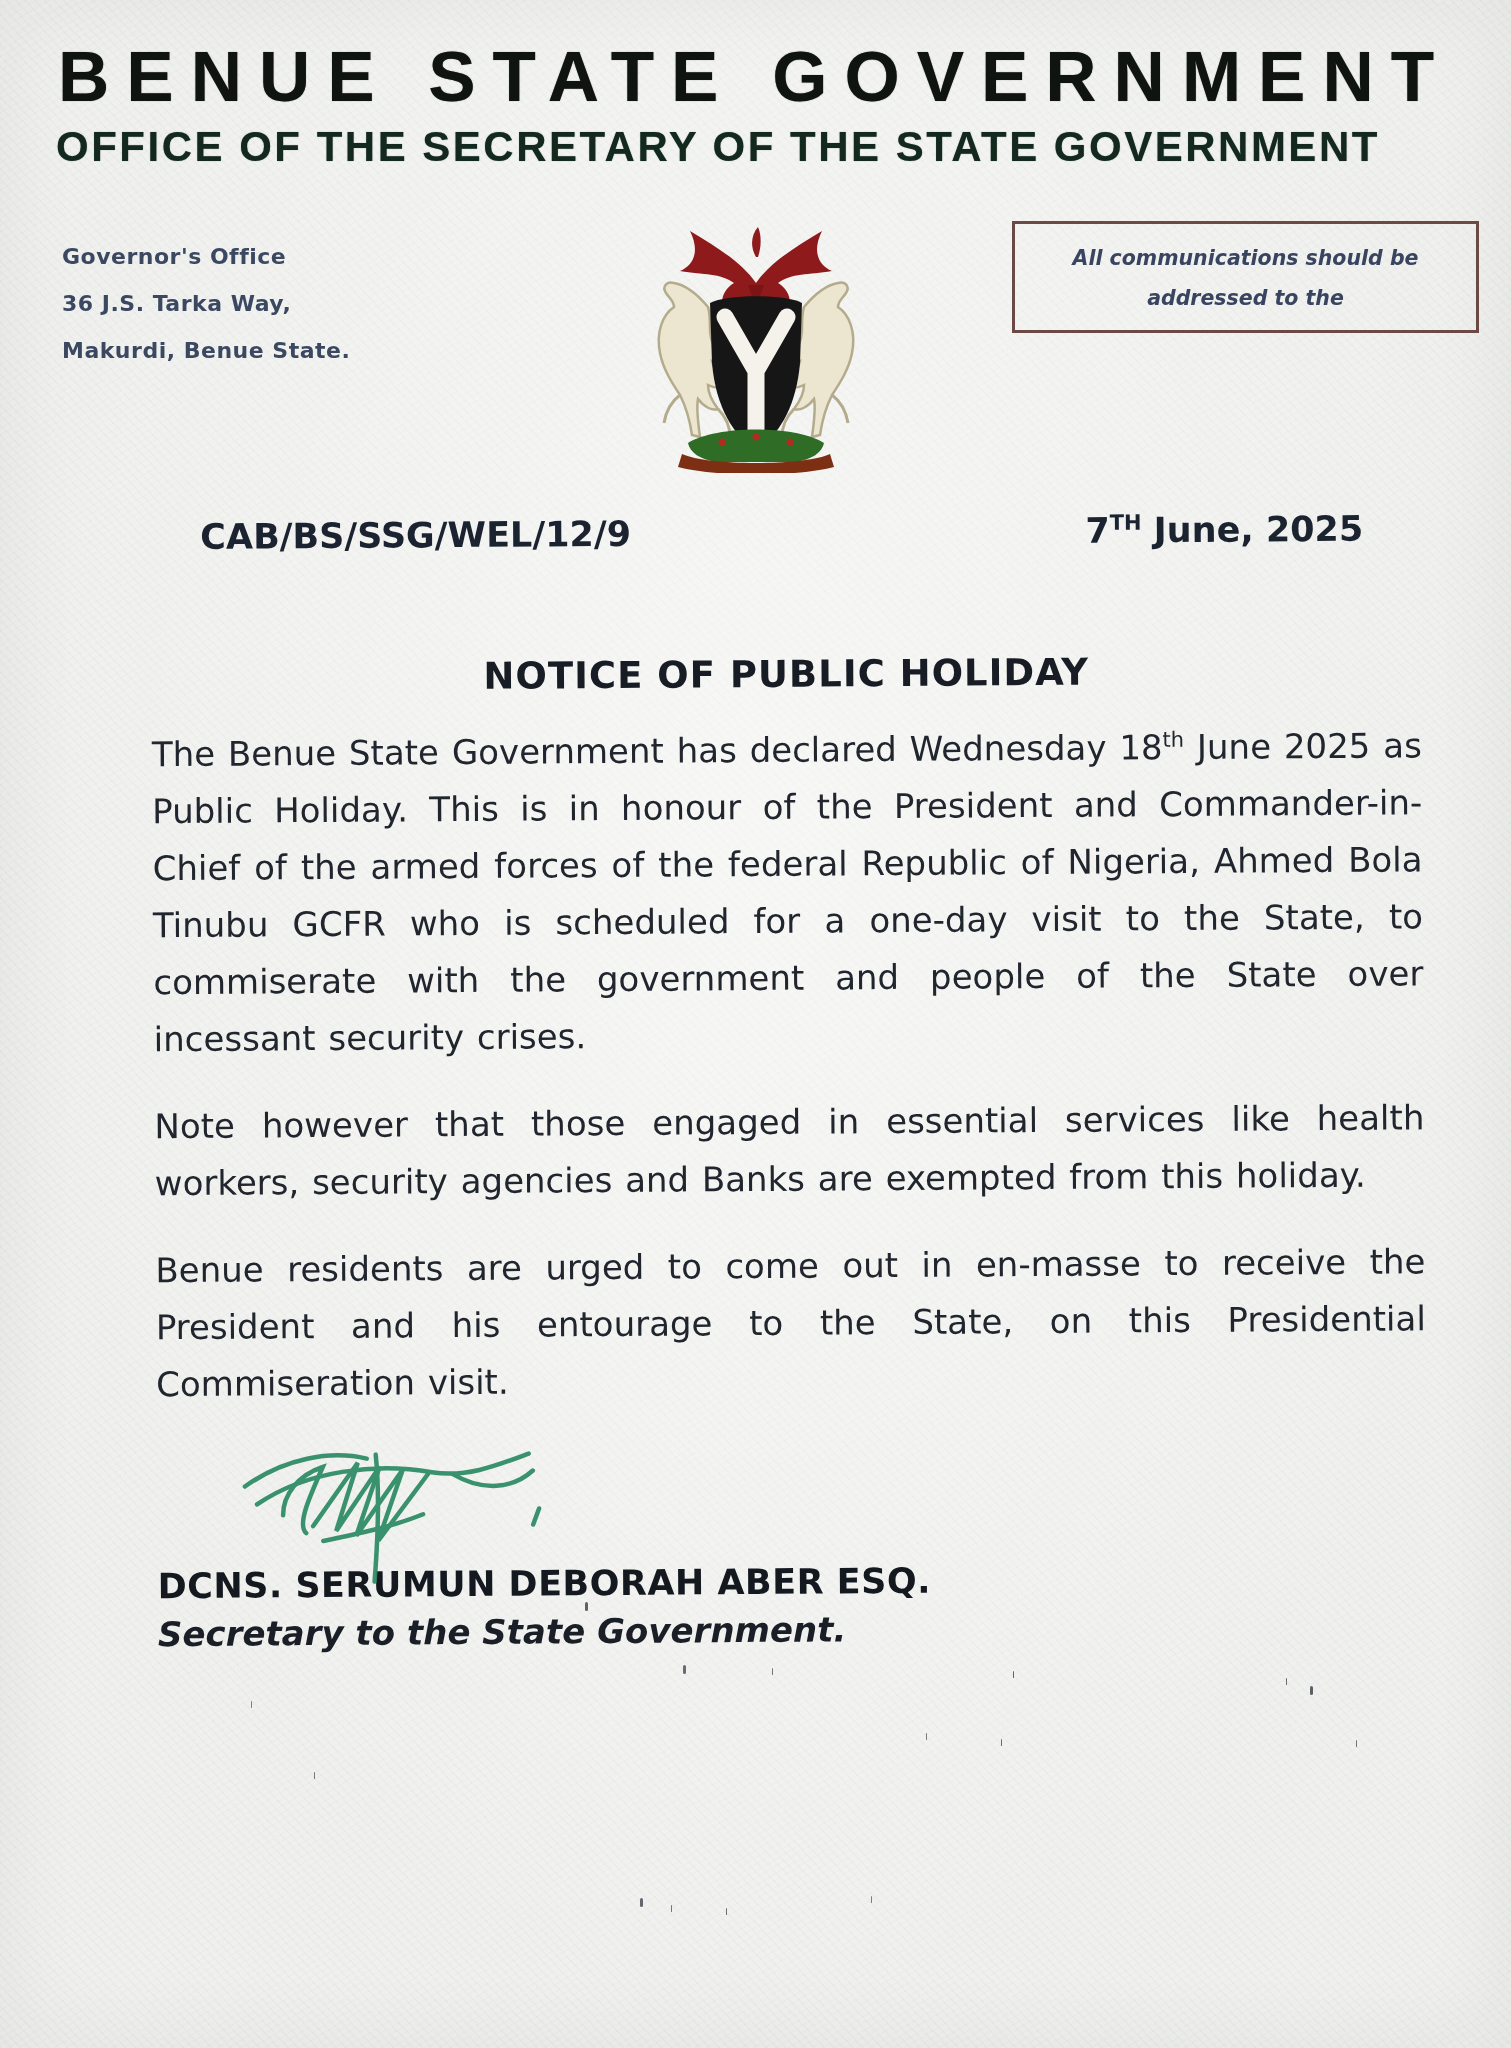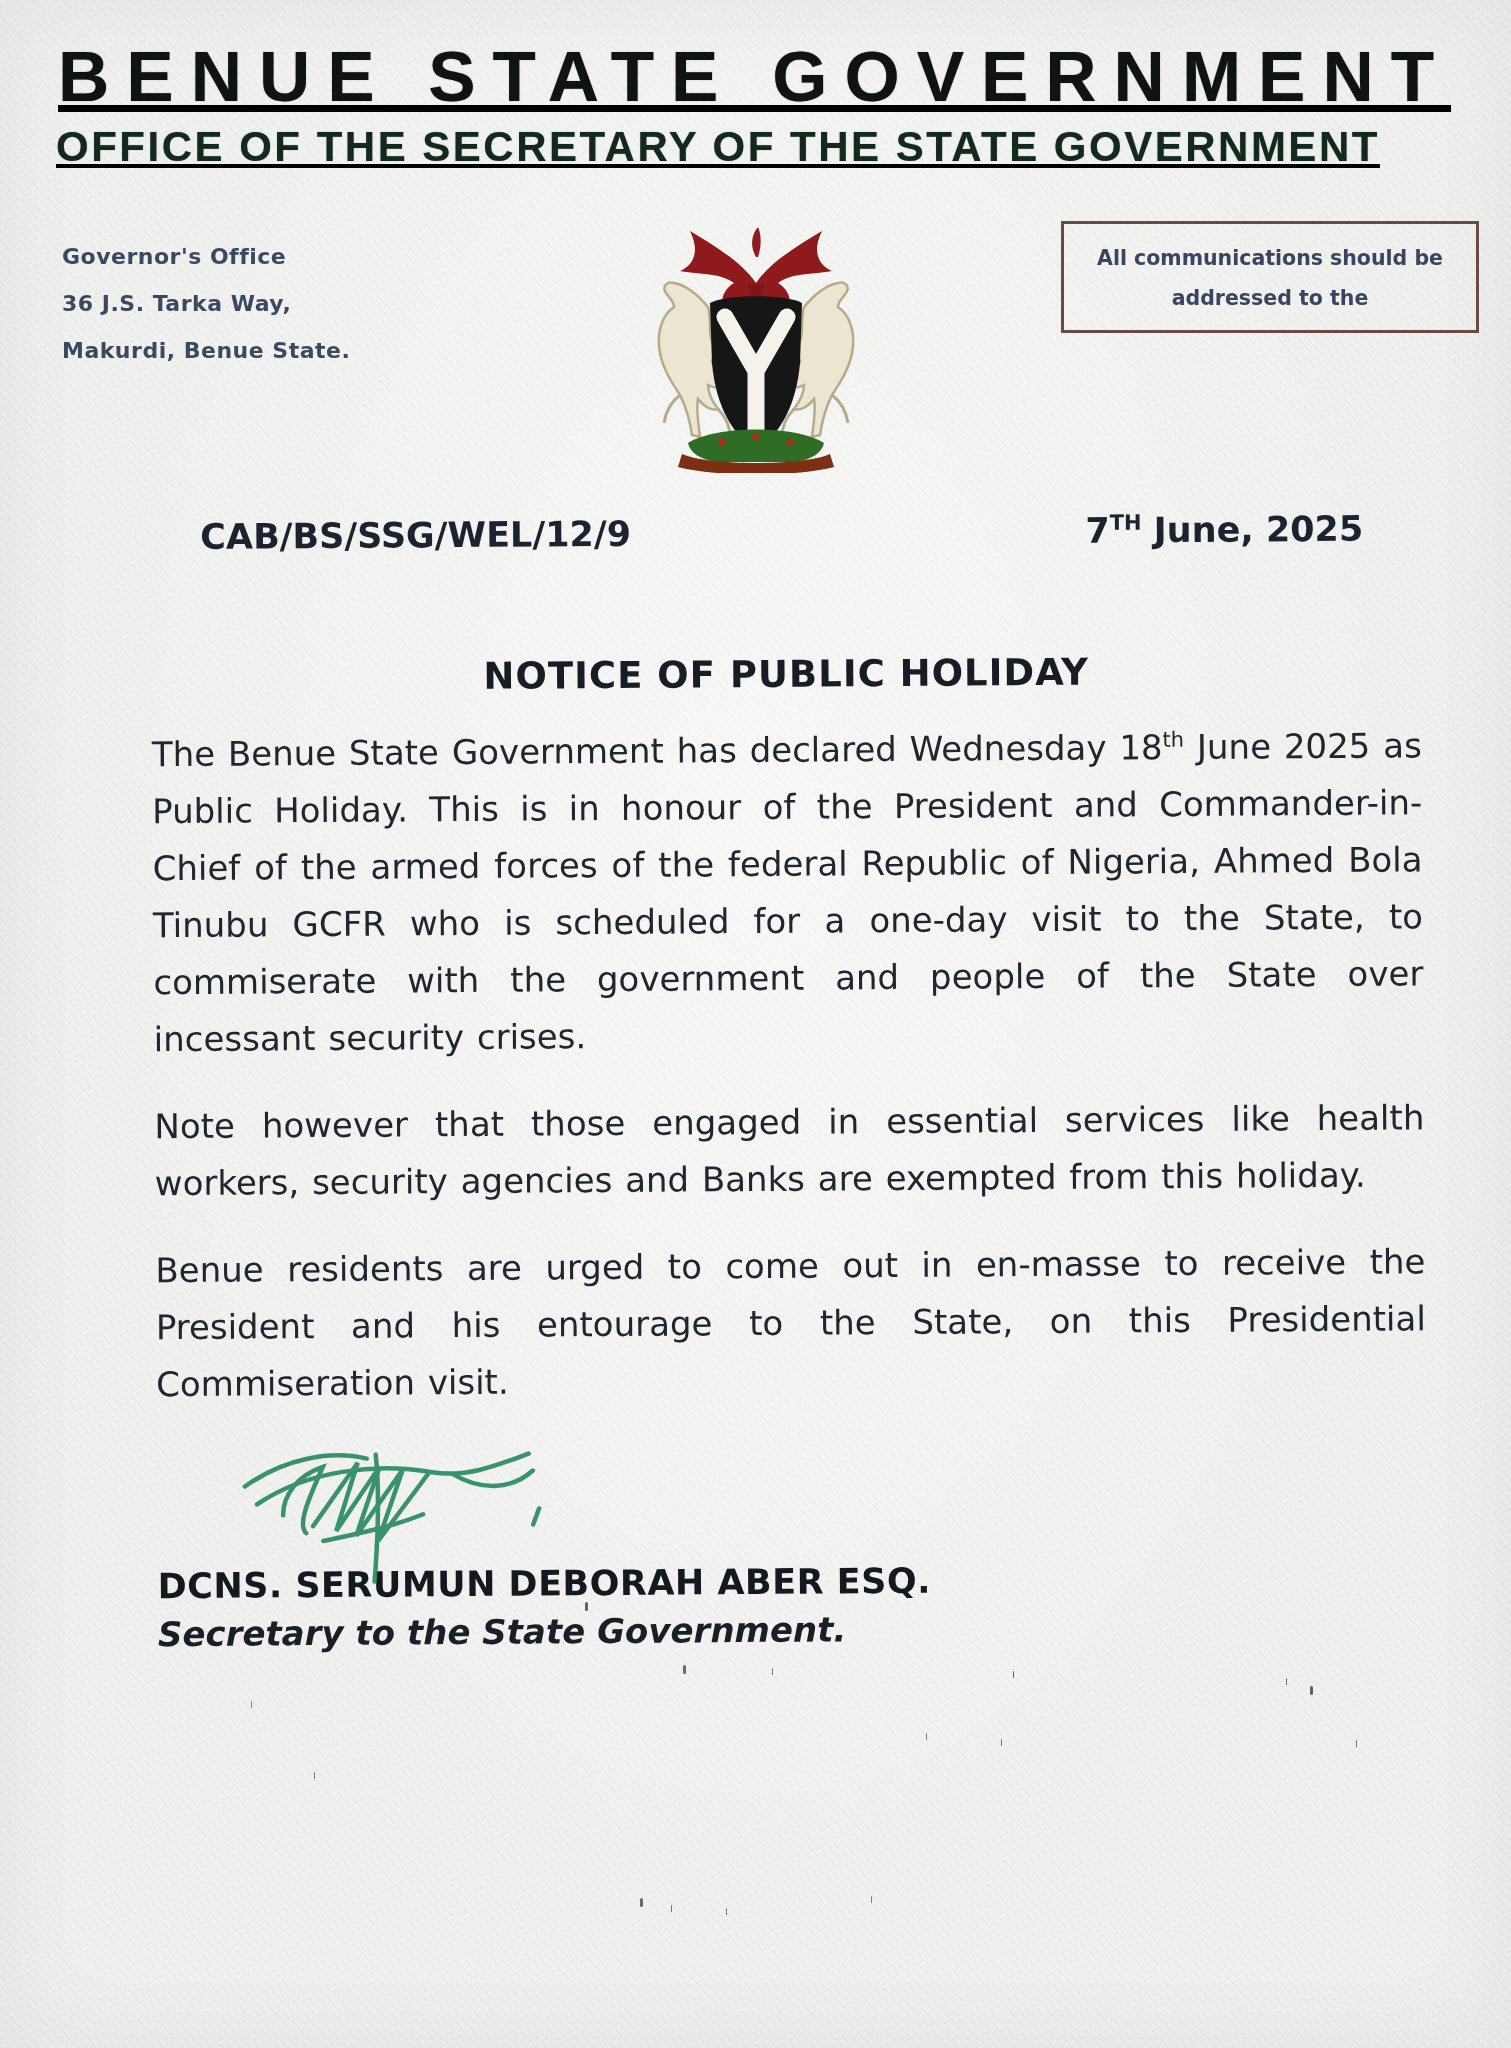--- a/index.html
+++ b/index.html
@@ -20,21 +20,21 @@
     margin:0 auto;
     background:var(--paper);
     background-image:
       radial-gradient(ellipse at 50% 40%, rgba(255,255,255,.5), rgba(0,0,0,0) 70%),
       repeating-linear-gradient(47deg, rgba(120,125,118,.035) 0 2px, rgba(0,0,0,0) 2px 7px),
       repeating-linear-gradient(-31deg, rgba(90,95,105,.028) 0 1px, rgba(0,0,0,0) 1px 6px);
     box-shadow: inset 0 0 90px rgba(40,40,40,.06);
     overflow:hidden;
   }
   
-  .masthead{padding:36px 16px 0 58px;white-space:nowrap;text-decoration:underline;}
+  .masthead{padding:36px 16px 0 58px;white-space:nowrap;}
   .org-title{
     margin:0;
     font-family:"Liberation Sans","DejaVu Sans",sans-serif;
     font-size:71px;font-weight:900;letter-spacing:17px;
     color:var(--header_text);
     text-shadow:0 0 1px rgba(10,20,10,.6);
   }
   .office-subtitle{
     margin:6px 8px 0 -2px;
     font-family:"Liberation Sans","DejaVu Sans",sans-serif;
@@ -45,26 +45,26 @@
   
   .info-row{position:relative;height:285px;margin-top:40px;}
   .address{
     position:absolute;left:62px;top:22px;
     font-size:22px;font-weight:bold;color:var(--address_text);
     line-height:47px;letter-spacing:.5px;
     opacity:.92;filter:blur(.3px);
   }
   .crest{position:absolute;left:50%;top:0;transform:translateX(-50%);}
   .comm-box{
-    position:absolute;right:32px;top:10px;width:418px;
+    position:absolute;right:32px;top:10px;width:467px;
     border:3px solid var(--box_border);
     padding:14px 14px 12px;
     box-sizing:border-box;
     text-align:center;
-    font-size:20.5px;font-weight:600;
+    font-style:italic;font-size:20.5px;font-weight:600;
     color:var(--box_text);line-height:40px;
     filter:blur(.35px);
   }
   
   .doc-content{transform:rotate(-0.4deg);transform-origin:40% 0;}
   .ref-row{
     display:flex;justify-content:space-between;align-items:baseline;
     padding:18px 148px 0 200px;
     font-size:35px;font-weight:bold;color:#1c2330;
   }

